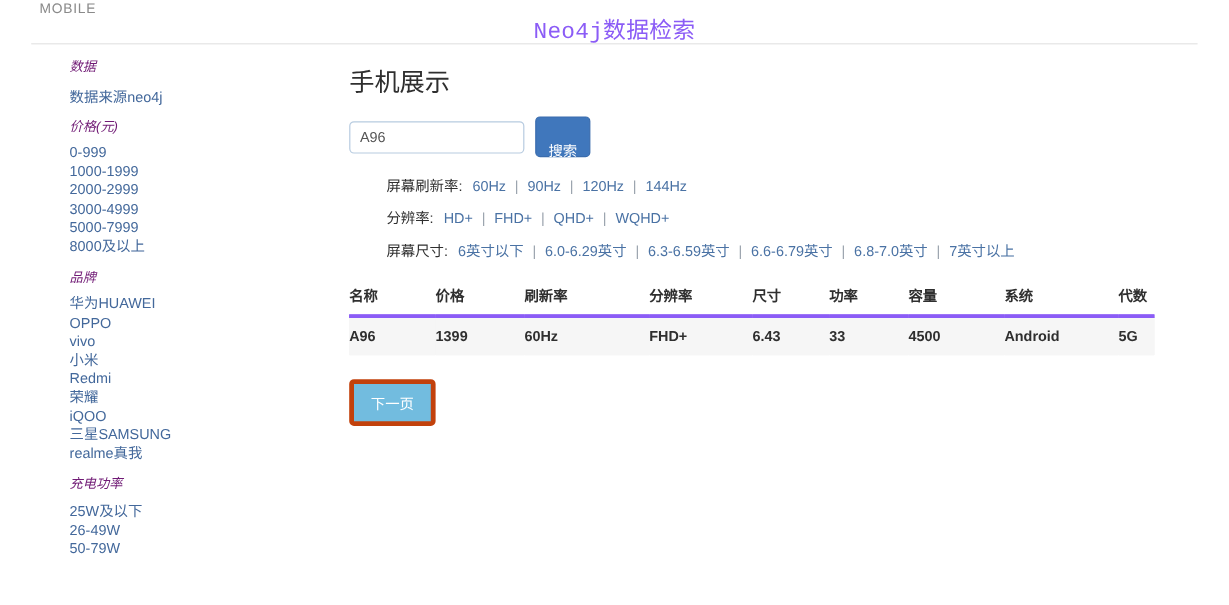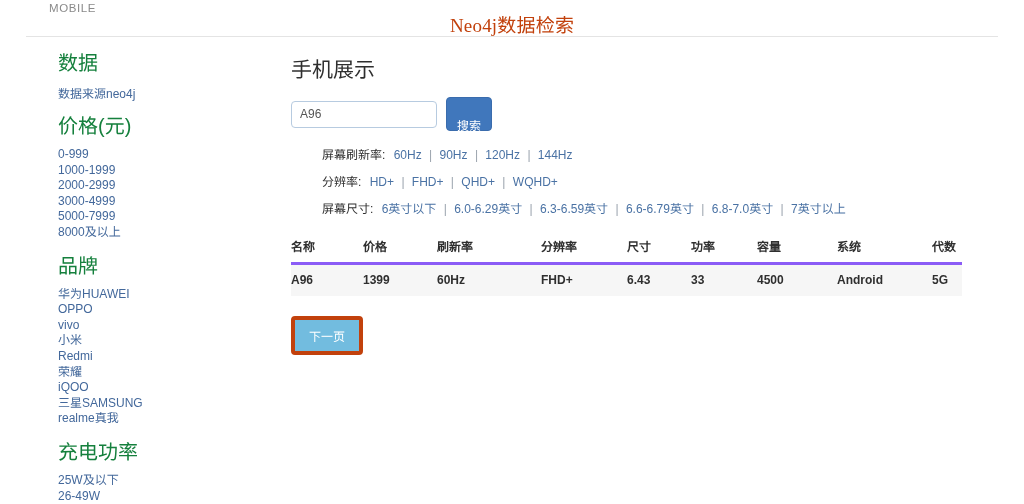--- a/index.html
+++ b/index.html
@@ -18,21 +18,21 @@
   .page {
     position: relative;
     width: 1024px;
     height: 504px;
     background: #ffffff;
   }
 
   
   .topbar {
     position: absolute;
-    top: 0; left: 16px;
+    top: 0; left: 0;
     width: 952px;
     height: 22px;
     background: #ffffff;
   }
   .topbar-brand {
     position: absolute;
     left: 33px;
     top: 2px;
     font-size: 11.5px;
     letter-spacing: 0.6px;
@@ -40,49 +40,50 @@
     font-family: "Liberation Sans", sans-serif;
   }
 
   
   .site-title {
     position: absolute;
     top: 10px;
     left: 0;
     width: 1024px;
     text-align: center;
-    font-family: Liberation Serif, serif;
+    font-family: Liberation Mono, monospace;
     font-size: 19px;
-    color: #c2410c;
+    color: #8b5cf6;
     letter-spacing: 0.2px;
   }
 
   .header-rule {
     position: absolute;
     top: 36px;
     left: 26px;
     width: 972px;
     height: 1px;
     background: #e4e4e4;
   }
 
   
   .sidebar {
     position: absolute;
     top: 48px;
     left: 58px;
     width: 200px;
   }
   .sb-heading {
-    font-size: 20px;
+    font-size: 11px;
     font-weight: 400;
-    color: #15803d;
+    color: #701a75;
     margin: 0 0 6px 0;
     line-height: 1.5;
     font-family: "Liberation Sans", "DejaVu Sans", sans-serif;
+    font-style: italic;
   }
   .sb-heading.first { margin-top: 0; }
   .sb-group { margin-bottom: 10px; }
   .sb-list { list-style: none; margin: 0 0 0 0; padding: 0; }
   .sb-link {
     display: block;
     font-size: 12px;
     line-height: 15.6px;
     color: #43689b;
     text-decoration: none;

